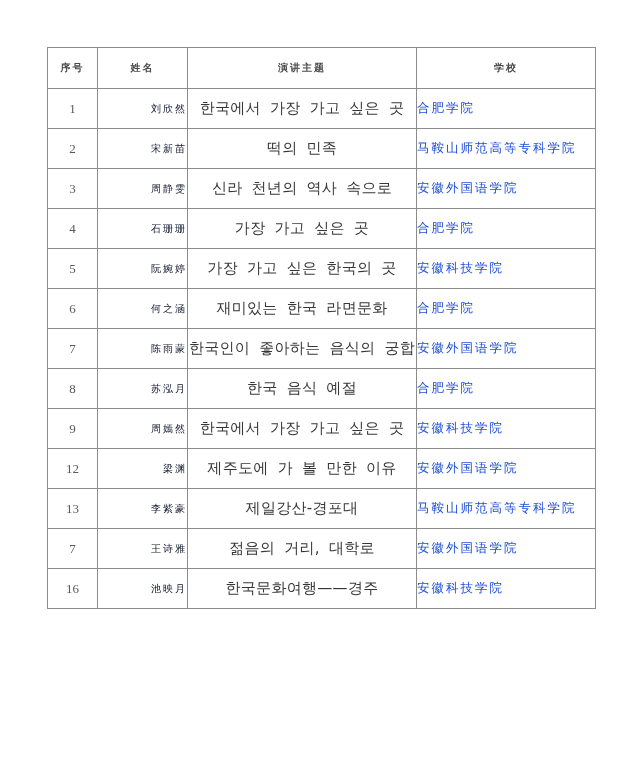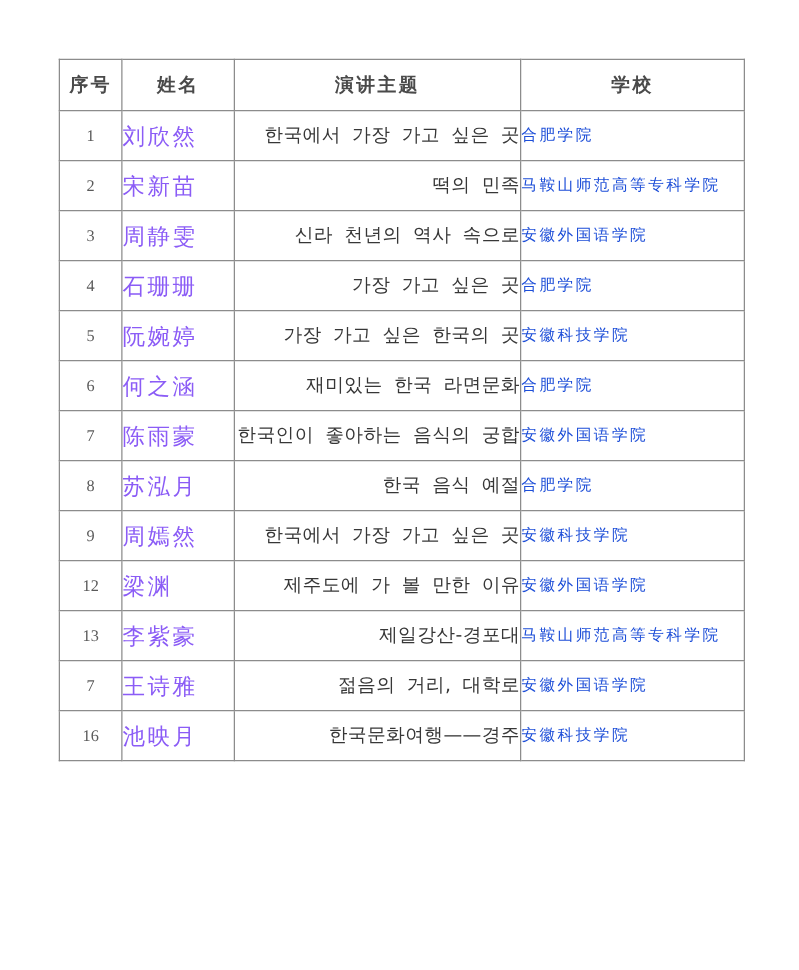--- a/index.html
+++ b/index.html
@@ -34,46 +34,46 @@
   table.speech-table td {
     border: 1px solid #8c8c8c;
     padding: 0;
     overflow: hidden;
     white-space: nowrap;
   }
   table.speech-table th {
     height: 40px;
     font-family: "Liberation Serif", serif;
     font-weight: bold;
-    font-size: 15px;
+    font-size: 10px;
     color: #4a4a4a;
     text-align: center;
     letter-spacing: 2px;
   }
   table.speech-table td {
     height: 39px;
   }
   td.cell-no {
     font-family: "Liberation Serif", serif;
     font-size: 13px;
     color: #5a5a5a;
     text-align: center;
   }
   td.cell-name {
     font-family: "Liberation Serif", serif;
-    font-size: 18px;
-    color: #8b5cf6;
-    text-align: left;
+    font-size: 10px;
+    color: #0f172a;
+    text-align: right;
     letter-spacing: 2px;
   }
   td.cell-topic {
     font-family: "DejaVu Sans", sans-serif;
     font-size: 15px;
     color: #373737;
-    text-align: right;
+    text-align: center;
     padding-left: 11px;
     word-spacing: 4px;
     letter-spacing: 0.3px;
     margin-top: 36px;
   }
   td.cell-school {
     font-family: "Liberation Serif", serif;
     font-size: 12.5px;
     color: #1d4ed8;
     text-align: left;

